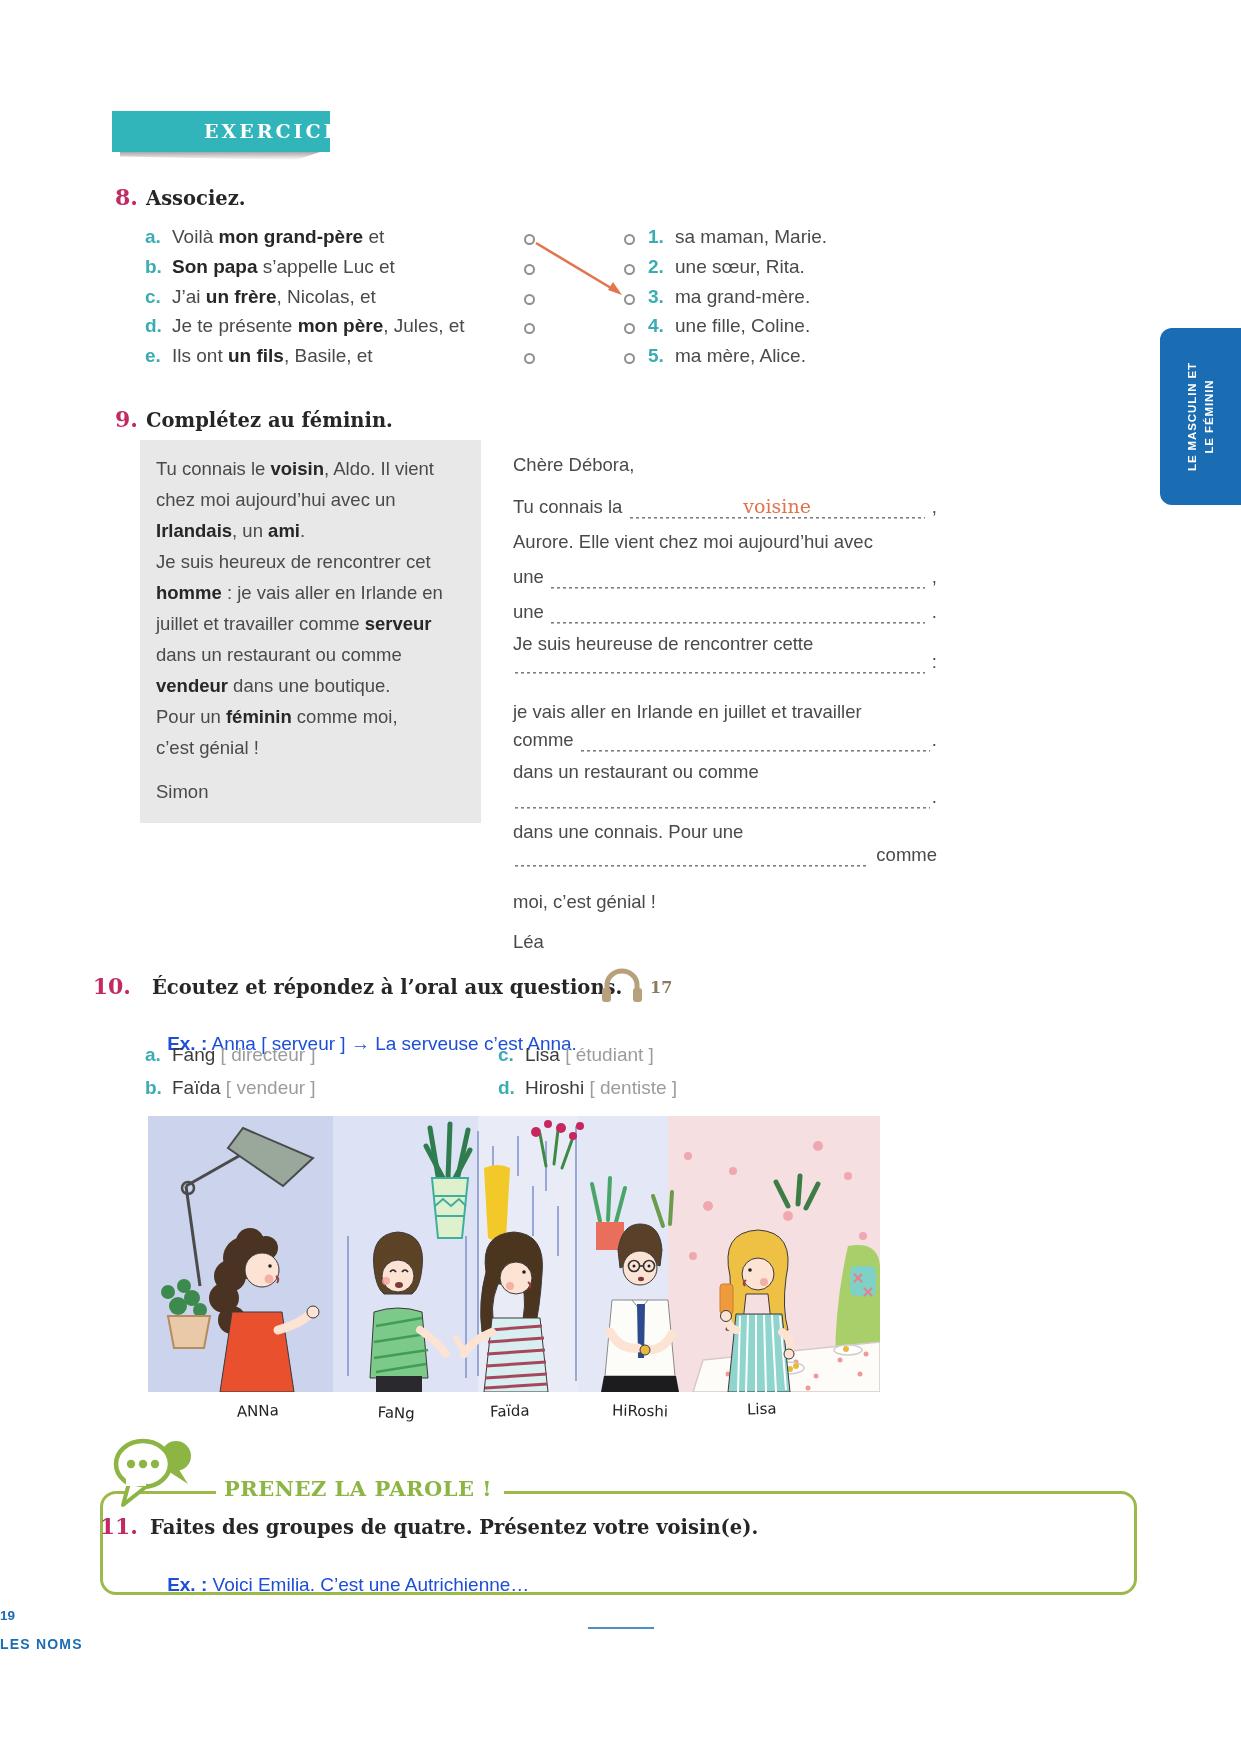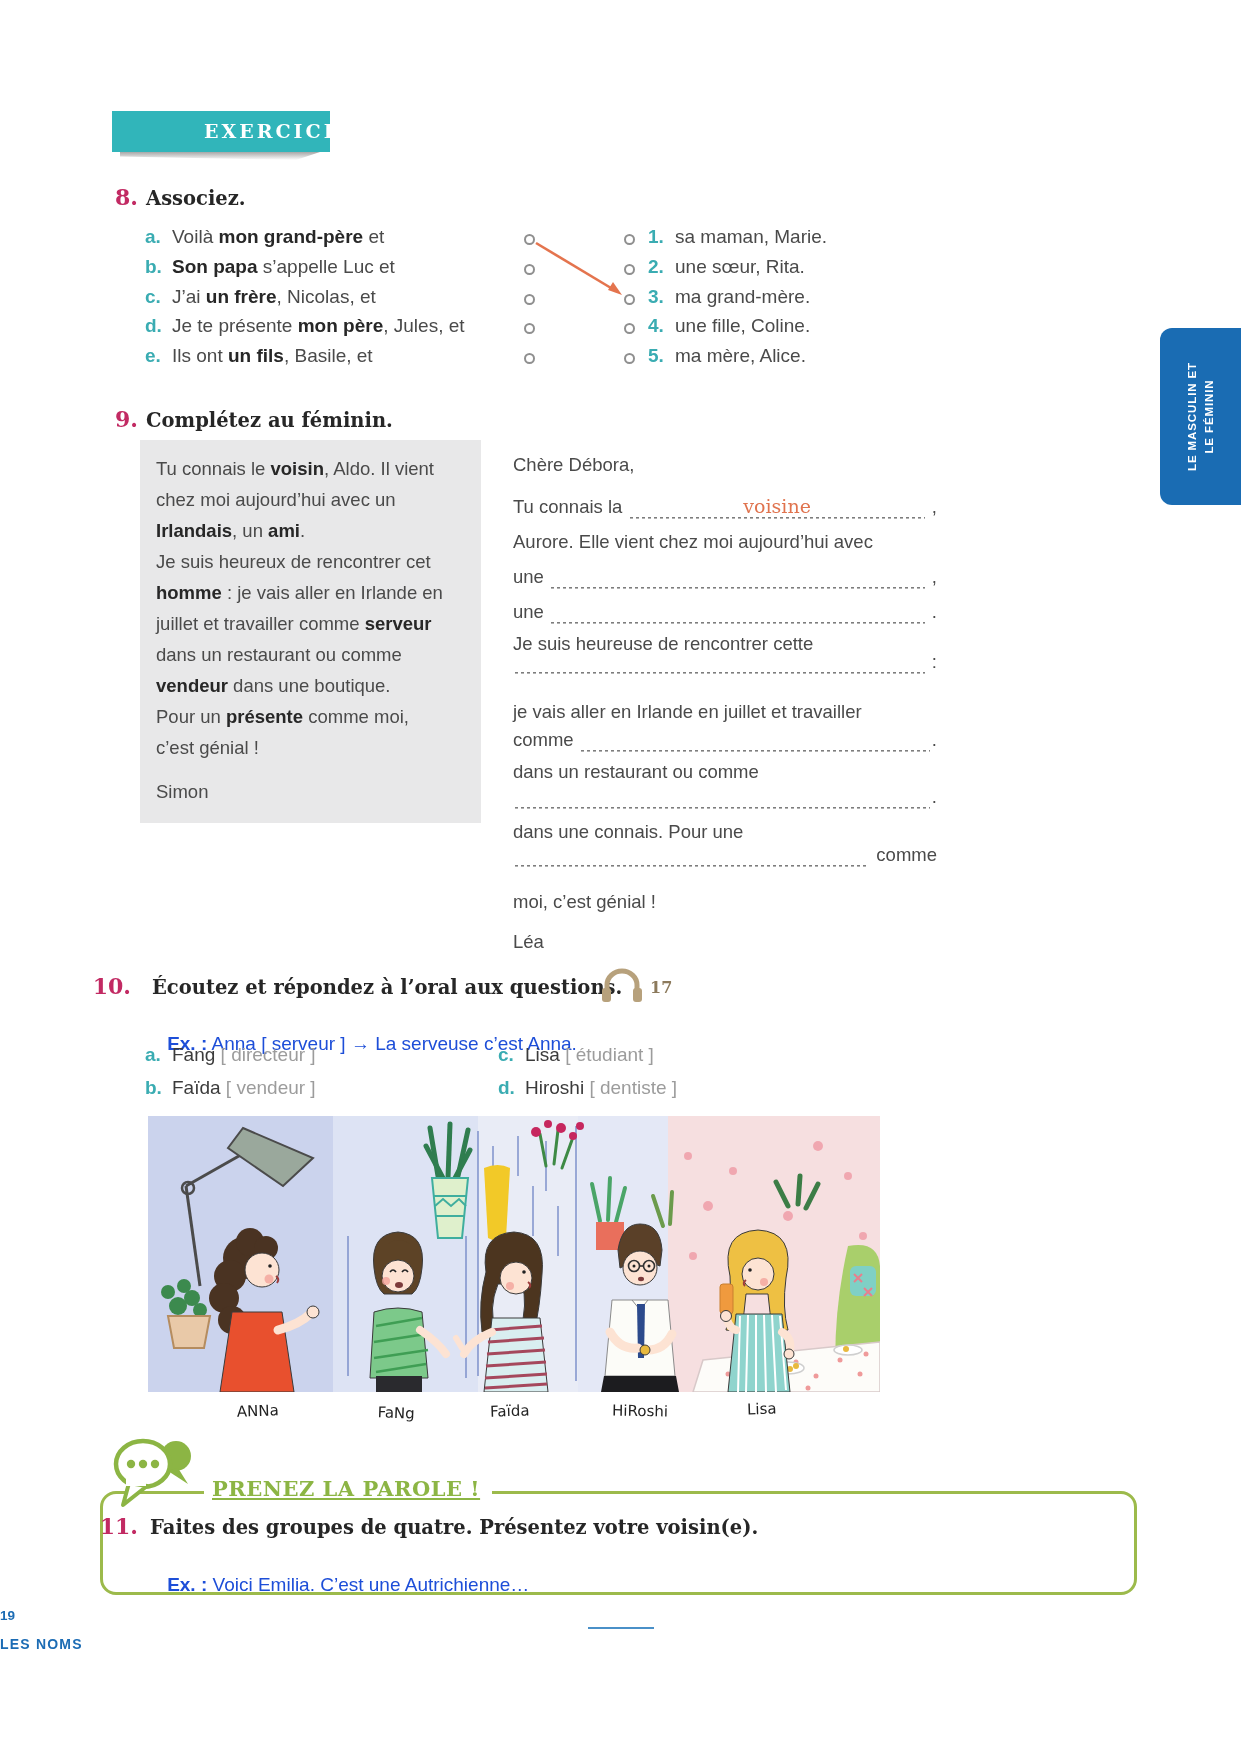--- a/index.html
+++ b/index.html
@@ -57,22 +57,22 @@
   .ex10-item{position:absolute;display:flex;align-items:baseline;font-size:19px;white-space:pre;}
   .ex10-item .nm{color:#3b3b3b;}
   .ex10-item .role{color:#9c9c9c;}
   .track{position:absolute;font-family:"DejaVu Serif",serif;font-weight:bold;font-size:16px;color:#8c7a5c;}
 
   .illu{position:absolute;left:148px;top:1116px;width:732px;height:312px;}
 
   
   .speak-box{position:absolute;left:100px;top:1491px;width:1037px;height:104px;
         border:3px solid #9cba4b;border-radius:16px;box-sizing:border-box;}
-  .speak-title{position:absolute;left:204px;top:1476px;background:#fff;padding:0 12px 0 8px;
-        font-family:"DejaVu Serif",serif;font-weight:bold;font-size:21px;color:#8cb544;letter-spacing:.5px;text-decoration:underline;}
+  .speak-title{position:absolute;left:216px;top:1476px;background:#fff;padding:0 12px 0 8px;
+        font-family:"DejaVu Serif",serif;font-weight:bold;font-size:21px;color:#8cb544;letter-spacing:.5px;}
   .speak-icon{position:absolute;left:112px;top:1434px;}
 
   .footer{position:absolute;left:0;top:1608px;width:1241px;text-align:left;color:#1c6cb4;}
   .footer .pnum{font-size:13.5px;font-weight:bold;}
   .footer .rule{width:66px;height:2px;background:#4a90c8;margin:4px auto 7px auto;}
   .footer .fname{font-size:14px;font-weight:bold;letter-spacing:1.2px;}
 </style>
 </head>
 <body>
 
@@ -130,21 +130,21 @@
   <div class="gray-letter">
     <div id="ex9-left-lines">
         <div><span>Tu connais le </span><span class="bd">voisin</span><span>, Aldo. Il vient</span></div>
         <div><span>chez moi aujourd’hui avec un</span></div>
         <div><span class="bd">Irlandais</span><span>, un </span><span class="bd">ami</span><span>.</span></div>
         <div><span>Je suis heureux de rencontrer cet</span></div>
         <div><span class="bd">homme</span><span> : je vais aller en Irlande en</span></div>
         <div><span>juillet et travailler comme </span><span class="bd">serveur</span></div>
         <div><span>dans un restaurant ou comme</span></div>
         <div><span class="bd">vendeur</span><span> dans une boutique.</span></div>
-        <div><span>Pour un </span><span class="bd">présente</span><span> comme moi,</span></div>
+        <div><span>Pour un </span><span class="bd">féminin</span><span> comme moi,</span></div>
         <div><span>c’est génial !</span></div>
       </div>
     <div class="sig">Simon</div>
   </div>
 
   <div class="right-letter">
     <div class="rl-sal" style="top:13px;">Chère Débora,</div>
     <div id="ex9-right-lines">
         <div class="rline" style="top: 55px;">
           <span class="t">Tu connais la </span>

